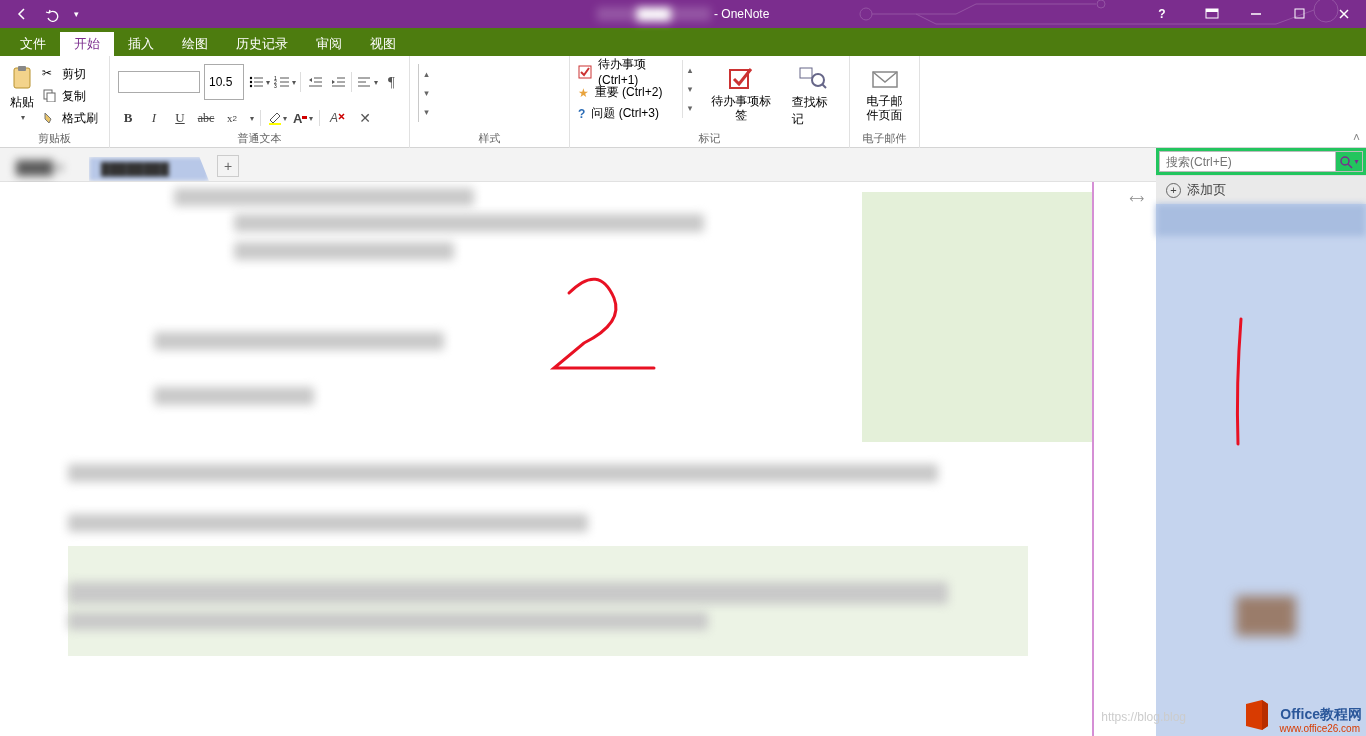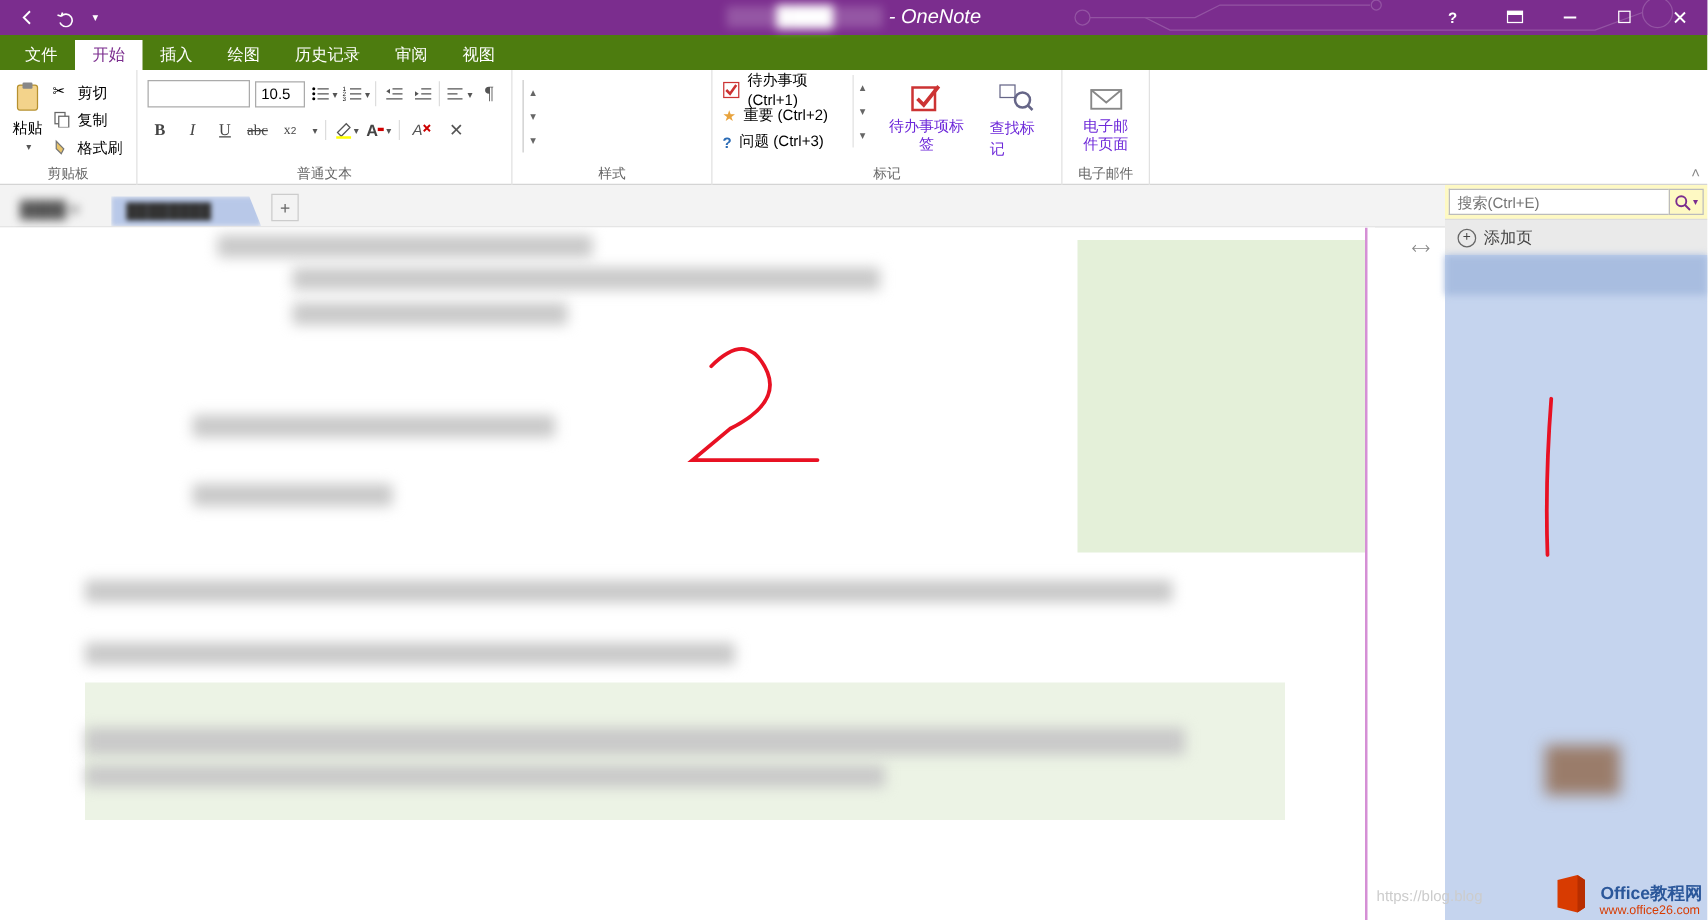--- a/index.html
+++ b/index.html
@@ -2,21 +2,21 @@
 <html><head>
 <meta charset="utf-8">
 <style>
 * { margin: 0; padding: 0; box-sizing: border-box; font-family: "Microsoft YaHei", "Segoe UI", sans-serif; }
 body { width: 1366px; height: 736px; background: #fff; overflow: hidden; position: relative; }
 
 
 .titlebar { height: 28px; background: linear-gradient(to right, #7b2d8e 50%, #7b2d8e 50%), #7b2d8e; display:flex; align-items:center; color:#fff; font-size:12px; position:relative;}
 .titlebar .circuit { position:absolute; right:10px; top:0; bottom:0; width:520px; opacity:0.18; }
 .qat { display:flex; align-items:center; gap:14px; padding-left:14px; }
-.title-center { position:absolute; left:50%; transform:translateX(-50%); font-size:16px;font-style:italic; }
+.title-center { position:absolute; left:50%; transform:translateX(-50%); font-size:12px; }
 .win-controls { position:absolute; right:0; top:0; display:flex; height:28px; align-items:center;}
 .win-controls div { width:44px; height:28px; display:flex; align-items:center; justify-content:center; font-size:12px;}
 .help-btn { width:38px; text-align:center; font-size:14px; font-weight:bold; margin-right:6px;}
 
 
 .tabs { height:28px; background:#4d7c0f; display:flex; align-items:flex-end; padding-left:6px; color:#fff; font-size:13px;}
 .tab { padding:5px 14px 5px 14px; height:24px; display:flex; align-items:center; cursor:pointer;}
 .tab.active { background:#fff; color:#7b2d8e; }
 .tab.file { background:transparent; }
 
@@ -27,56 +27,56 @@
 .group-body { display:flex; align-items:flex-start; gap:6px; flex:1;}
 .clip-big { display:flex; flex-direction:column; align-items:center; gap:2px; padding-top:4px;}
 .clip-big .icon { width:28px; height:28px; }
 .clip-right { display:flex; flex-direction:column; gap:2px; padding-top:4px; font-size:12px;}
 .clip-right div { display:flex; align-items:center; gap:4px; height:20px;}
 .small-icon { width:16px; height:16px; display:inline-block;}
 .dd-arrow { font-size:8px; color:#555; margin-left:2px;}
 
 .font-row1 { display:flex; align-items:center; gap:4px; margin-top:4px;}
 .font-name { width:82px; height:22px; border:1px solid #ababab; font-size:12px; padding:2px 4px;}
-.font-size { width:40px; height:21px; border:1px solid #ababab; font-size:12px; padding:2px 4px; text-align:left;}
+.font-size { width:40px; height:36px; border:1px solid #ababab; font-size:12px; padding:2px 4px; text-align:left;}
 .font-row2 { display:flex; align-items:center; gap:6px; margin-top:8px; font-size:13px; color:#444;}
 .fmt { width:20px; height:18px; display:inline-flex; align-items:center; justify-content:center; font-family:"Times New Roman",serif;}
 .pbtn { width:22px; height:20px; display:inline-flex; align-items:center; justify-content:center; color:#555;}
 
 .styles-box { width:130px; height:58px; border:1px solid #c9c9c9; margin-top:4px; display:flex; flex-direction:column;}
 .style-item { flex:1; display:flex; align-items:center; padding-left:8px; color:#3b6fb6; font-family:"DengXian Light","Microsoft YaHei"; border-bottom:1px solid #eee;}
 .style-item:last-child{border:none;}
 .style-h1{ font-size:18px;}
 .style-h2{ font-size:15px;}
 .style-arrows{ width:16px; display:flex; flex-direction:column; justify-content:space-around; align-items:center; border-left:1px solid #c9c9c9; margin-top:4px; height:58px; font-size:9px; color:#666;}
 
 .tags-col { display:flex; flex-direction:column; gap:2px; margin-top:2px;}
 .tag-row { display:flex; align-items:center; gap:6px; font-size:12px; height:19px;}
 .tag-arrows{ width:16px; display:flex; flex-direction:column; justify-content:space-around; align-items:center; border-left:1px solid #e1e1e1; margin-left:4px; height:58px; font-size:9px; color:#666;}
-.big-btn { display:flex; flex-direction:column; align-items:center; padding:4px 6px 0 6px; font-size:12px; color:#6d28d9;}
+.big-btn { display:flex; flex-direction:column; align-items:center; padding:4px 6px 0 6px; font-size:12px; color:#000000;}
 .big-btn .icon{ width:30px; height:28px; margin-bottom:2px;}
 
 .collapse-caret { position:absolute; right:6px; bottom:2px; font-size:12px; color:#888;}
 
 
 .workspace { position:absolute; top:148px; left:0; right:0; bottom:0; display:flex;}
 .notebook-bar { height:34px; background:#f3f3f3; border-bottom:1px solid #e1e1e1; display:flex; align-items:flex-end;}
 .nb-name { padding:6px 16px; font-size:13px; color:#555; filter:blur(4px);}
 .section-tab { background:#b8c8e8; padding:5px 40px 5px 12px; font-size:12px; color:#333; clip-path: polygon(0 0,92% 0,100% 100%,0 100%); filter:blur(2px); margin-left:10px;}
 .add-section{ width:22px; height:22px; border:1px solid #ccc; display:flex; align-items:center; justify-content:center; margin-left:8px; margin-bottom:4px; font-size:14px; color:#666;}
 
 .content-area { position:absolute; top:34px; left:0; width:1100px; bottom:0; background:#fff; overflow:hidden;}
 .page-surface { position:absolute; left:54px; top:0; width:1040px; bottom:0; border-right:2px solid #d58fd5; background:#fff;}
 .green-block { position:absolute; right:0; top:10px; width:230px; height:250px; background:#e4f0d9;}
 .green-block2 { position:absolute; left:14px; top:364px; width:960px; height:110px; background:#ecf3e5;}
 .blur-line { position:absolute; height:18px; background:#c9c9c9; filter:blur(5px); border-radius:2px;}
 .red-two { position:absolute; left:480px; top:86px; }
 
 .right-pane { position:absolute; top:0; right:0; width:210px; bottom:0; background:#f4f4f4; display:flex; flex-direction:column;}
-.search-row { height:28px; padding:3px; display:flex; border-bottom:1px solid #ddd; background:#fef9c3;}
+.search-row { height:28px; padding:3px; display:flex; border-bottom:1px solid #ddd; background:#22c55e;}
 .search-input { flex:1; border:1px solid #bcbcbc; font-size:12px; padding:3px 6px; color:#888; border-right:none;}
 .search-go { width:28px; border:1px solid #bcbcbc; display:flex; align-items:center; justify-content:center; color:#7b2d8e;}
 .add-page { height:28px; display:flex; align-items:center; gap:6px; padding-left:10px; font-size:13px; color:#444; background:#eaeaea;}
 .plus-circle { width:15px; height:15px; border:1.5px solid #666; border-radius:50%; display:flex; align-items:center; justify-content:center; font-size:11px; line-height:1;}
 .page-list { flex:1; background:#c5d4ee; position:relative;}
 .page-item-sel { height:32px; background:#a8bde0; filter:blur(3px);}
 .red-one { position:absolute; left:70px; top:110px;}
 .blur-thumb { position:absolute; left:80px; bottom:100px; width:60px; height:40px; filter:blur(6px); background:#9a7c6a;}
 
 .expand-icon { position:absolute; right:224px; top:42px; font-size:14px; color:#888; transform:rotate(45deg);}

